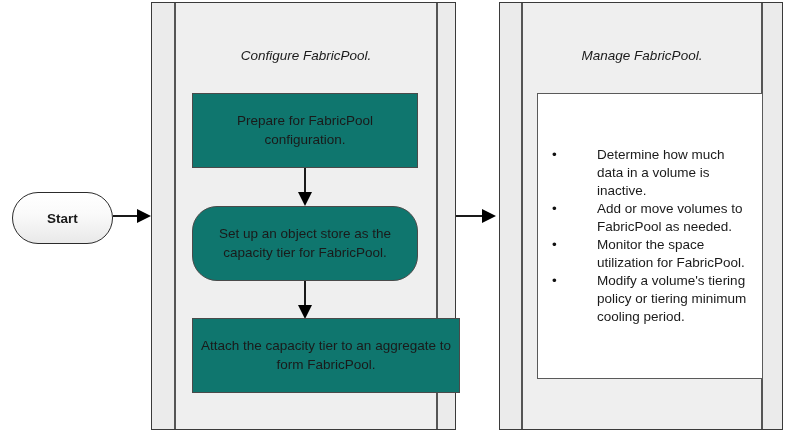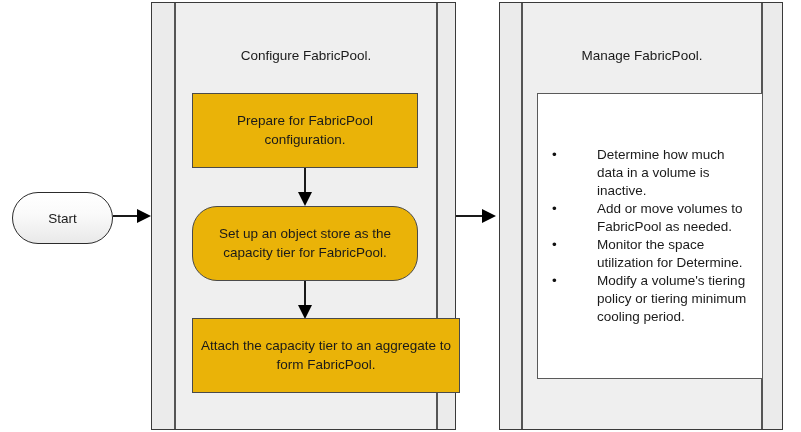--- a/index.html
+++ b/index.html
@@ -27,20 +27,21 @@
     height: 52px;
     border: 1.6px solid #2b2b2b;
     border-radius: 26px;
     background: linear-gradient(to bottom, #ffffff 0%, #fafafa 42%, #e9e9e9 100%);
     display: flex;
     align-items: center;
     justify-content: center;
     box-sizing: border-box;
     font-size: 13.5px;
     color: #1a1a1a;
+    font-weight: bold;
   }
 
   
   .conn-line {
     position: absolute;
     background: #1a1a1a;
   }
   .conn-h { height: 1.6px; }
   .conn-v { width: 1.6px; }
 
@@ -80,28 +81,29 @@
     top: 0;
     bottom: 0;
     background: #efefef;
   }
   .panel-title {
     position: absolute;
     text-align: center;
     font-size: 13.5px;
     color: #1a1a1a;
     white-space: nowrap;
+    font-style: italic;
   }
 
   
   .proc-box {
     position: absolute;
     box-sizing: border-box;
     border: 1.6px solid #4a4a4a;
-    background: #eab308;
+    background: #0f766e;
     display: flex;
     align-items: center;
     justify-content: center;
     text-align: center;
     font-size: 13.5px;
     line-height: 1.35;
     color: #1a1a1a;
     padding: 4px 8px;
   }
 
@@ -193,21 +195,21 @@
       <li class="bullet-item">
         <span class="dot">•</span>
         <span>Determine how much data in a volume is inactive.</span>
       </li>
       <li class="bullet-item">
         <span class="dot">•</span>
         <span>Add or move volumes to FabricPool as needed.</span>
       </li>
       <li class="bullet-item">
         <span class="dot">•</span>
-        <span>Monitor the space utilization for Determine.</span>
+        <span>Monitor the space utilization for FabricPool.</span>
       </li>
       <li class="bullet-item">
         <span class="dot">•</span>
         <span>Modify a volume's tiering policy or tiering minimum cooling period.</span>
       </li>
     </ul>
   </div>
 
 </div>
 

